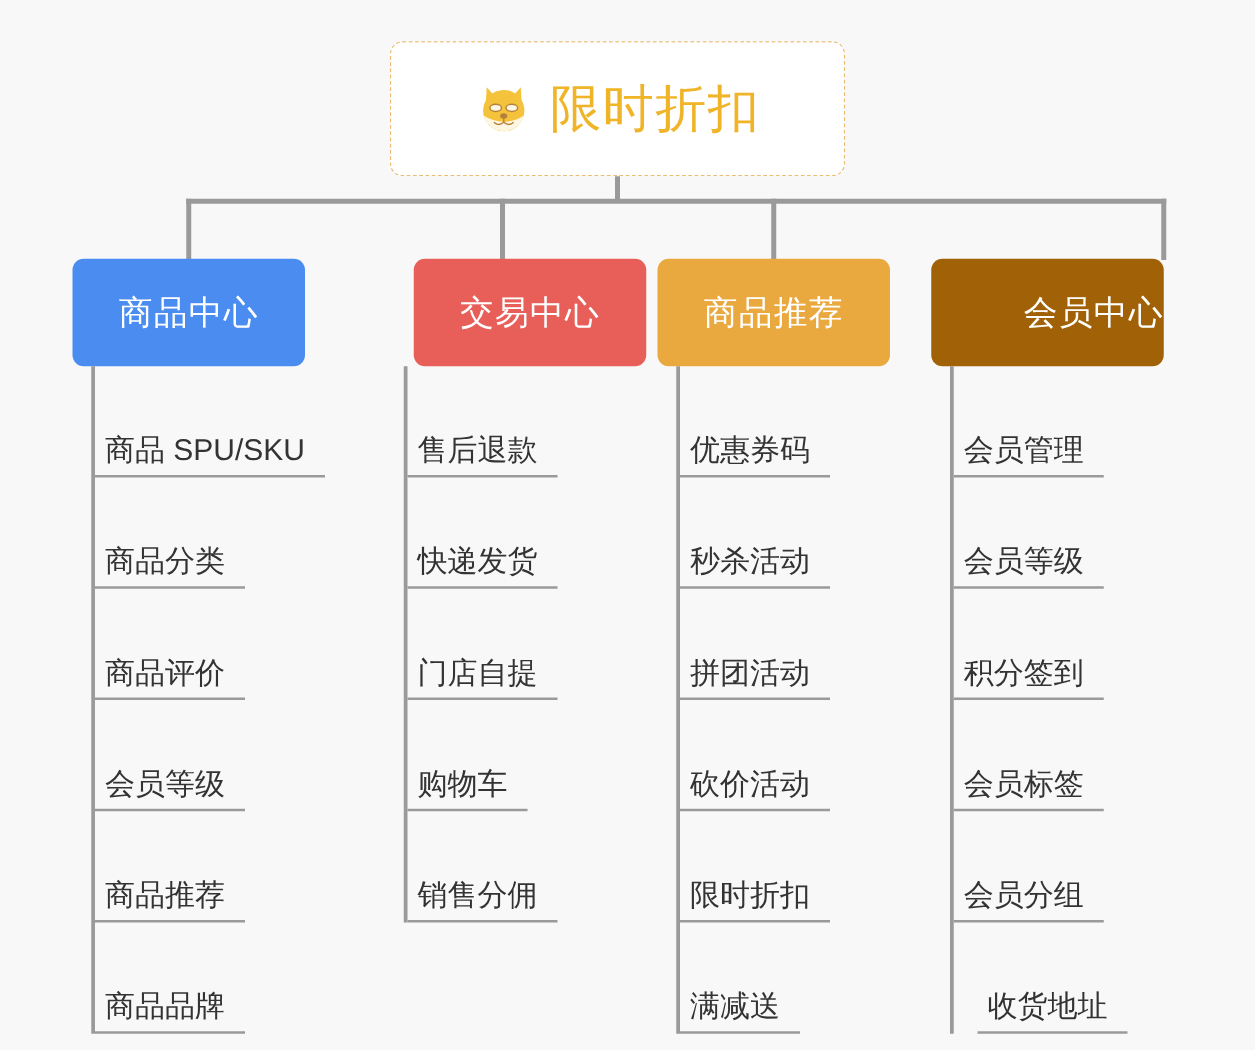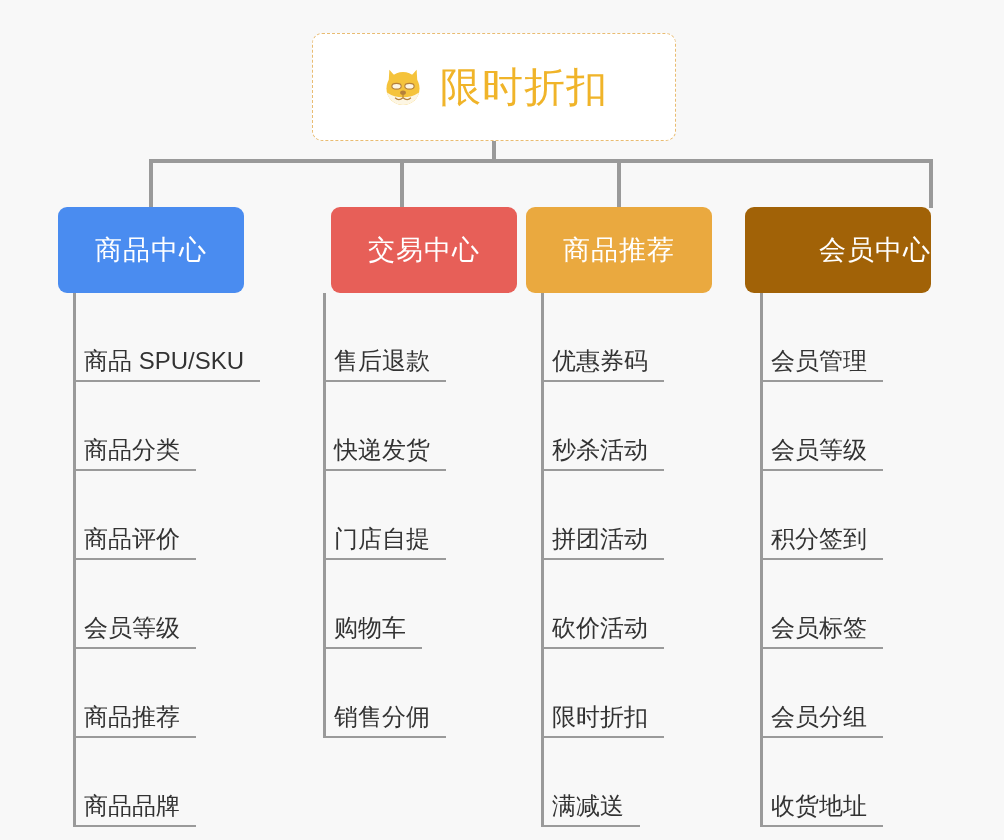--- a/index.html
+++ b/index.html
@@ -237,18 +237,18 @@
       <div class="leaf">
           <span class="leaf-inner" style="border-bottom-color: rgb(154, 154, 154);">积分签到</span>
         </div>
       <div class="leaf">
           <span class="leaf-inner" style="border-bottom-color: rgb(154, 154, 154);">会员标签</span>
         </div>
       <div class="leaf">
           <span class="leaf-inner" style="border-bottom-color: rgb(154, 154, 154);">会员分组</span>
         </div>
       <div class="leaf">
-          <span class="leaf-inner" style="border-bottom-color: rgb(154, 154, 154);">收货地址</span>
+          <span class="leaf-inner" style="border-bottom-color: rgb(154, 154, 154); margin-left: 19px;">收货地址</span>
         </div>
     </div>
   </div>
 
 </div>
 
 </body></html>

